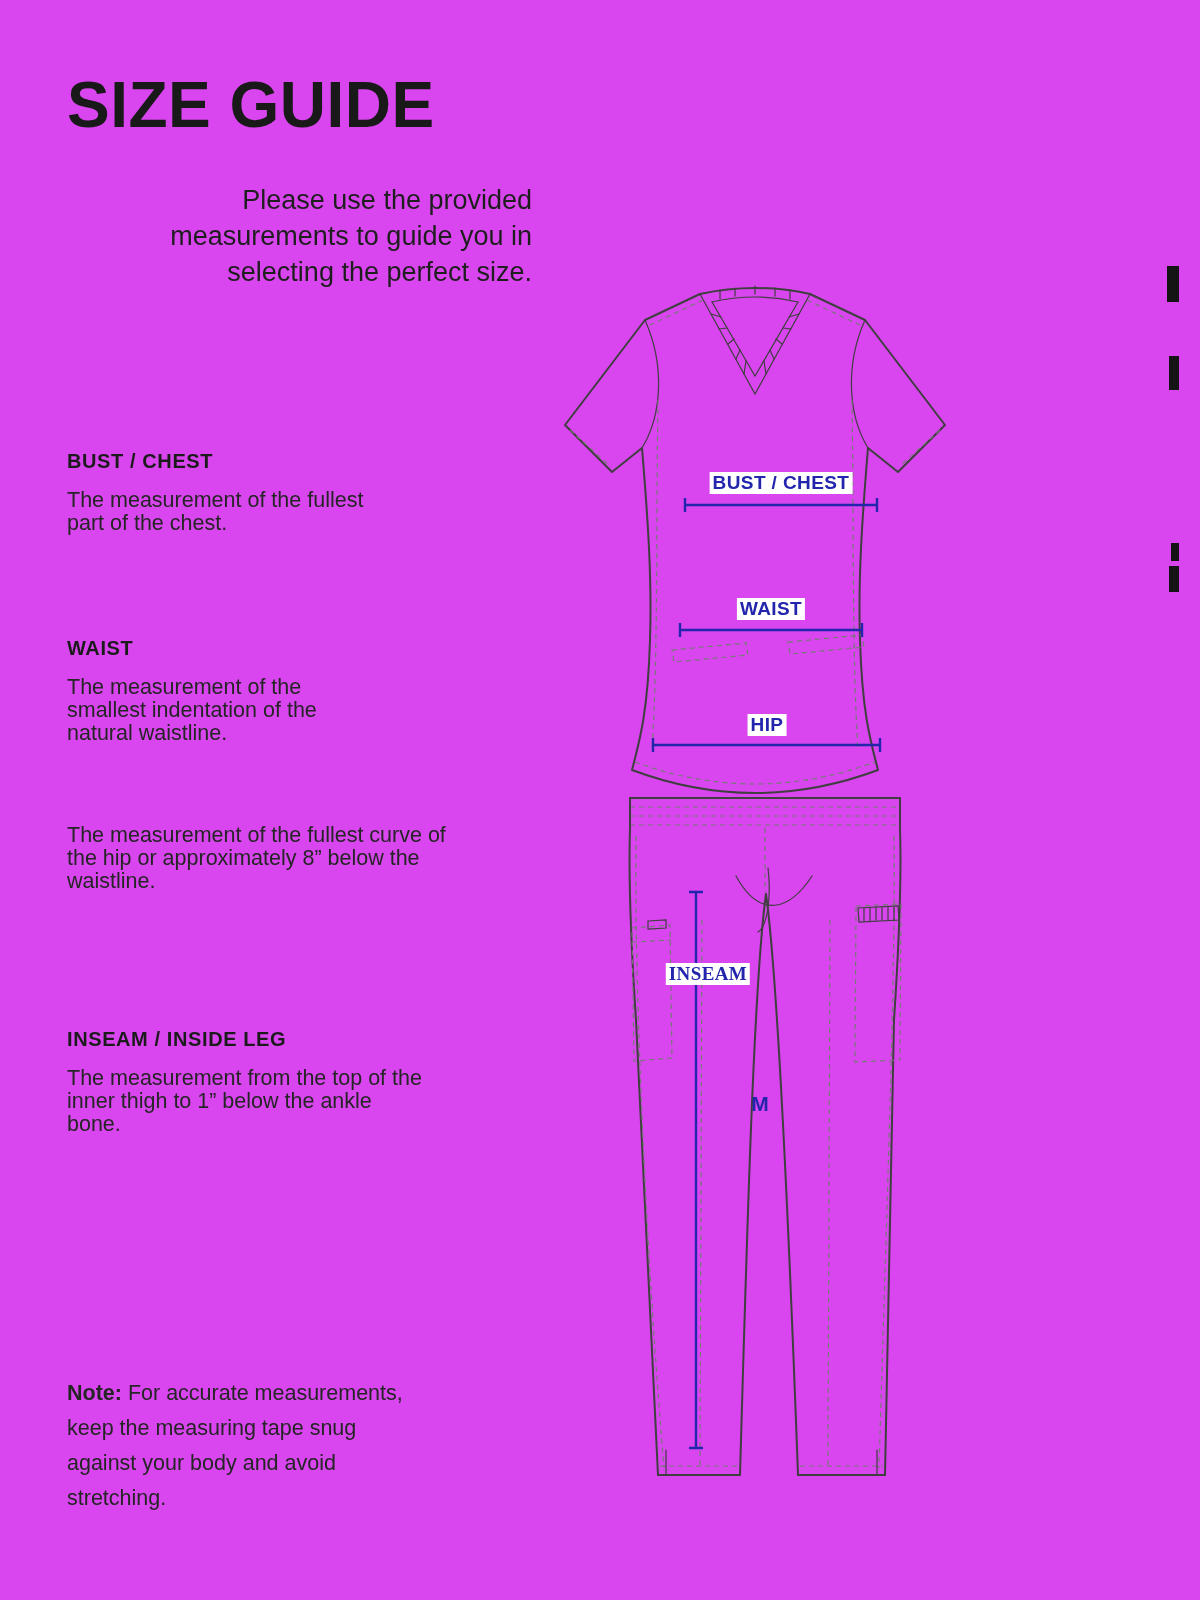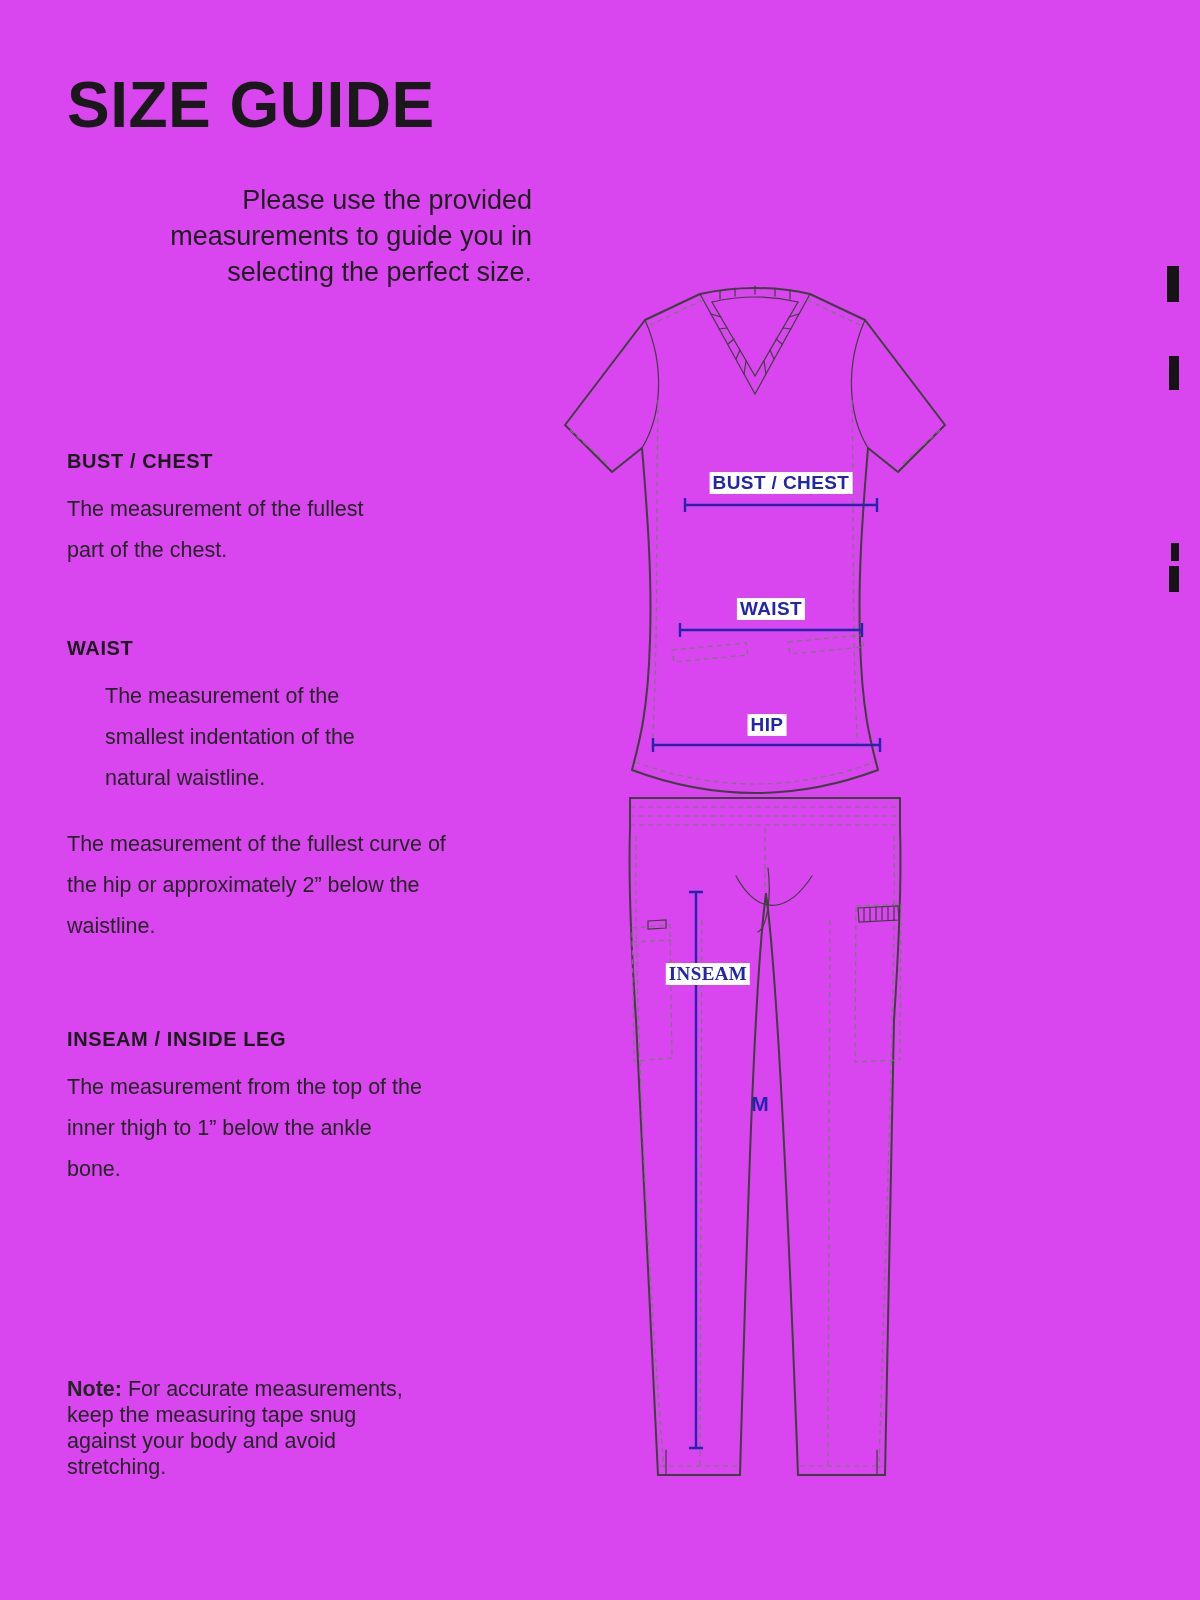--- a/index.html
+++ b/index.html
@@ -14,29 +14,29 @@
   }
   .intro {
     position:absolute; left:67px; top:182px; width:465px;
     font-size:27px; line-height:36px; color:#1e1e1e;text-align:right;
   }
   .sec { position:absolute; left:67px; }
   .sec h3 {
     font-size:20px; font-weight:700; letter-spacing:0.6px; color:#1b1b1b;
     margin-bottom:16px;
   }
-  .sec p { font-size:21.5px; line-height:41px; color:#252525; }
+  .sec p { font-size:21.5px; line-height:23px; color:#252525; }
   .sec-bust  { top:450px; } .sec-bust p  { width:300px; }
-  .sec-waist { top:637px; } .sec-waist p { width:310px;margin-left:38px; }
+  .sec-waist { top:637px; } .sec-waist p { width:310px; }
   .sec-hips  { top:824px; } .sec-hips p  { width:385px; }
   .sec-inseam{ top:1028px; } .sec-inseam p{ width:355px; }
 
   .note {
     position:absolute; left:67px; top:1376px; width:352px;
-    font-size:21.5px; line-height:26px; color:#252525;
+    font-size:21.5px; line-height:35px; color:#252525;
   }
   .note b { font-weight:700; }
 
   .diagram { position:absolute; left:540px; top:280px; width:420px; height:1230px; }
   .diagram svg { position:absolute; left:0; top:0; }
 
   .ol   { fill:none; stroke:var(--line); stroke-width:2; stroke-linejoin:round; stroke-linecap:round; }
   .thin { fill:none; stroke:var(--line); stroke-width:1.2; stroke-linecap:round; }
   .st   { fill:none; stroke:#787878; stroke-width:1.2; stroke-dasharray:5 4; }
   .blue { fill:none; stroke:var(--accent); stroke-width:2.4; }
@@ -69,21 +69,21 @@
     <h3>BUST / CHEST</h3>
     <p>The measurement of the fullest part of the chest.</p>
   </div>
 
   <div class="sec sec-waist">
     <h3>WAIST</h3>
     <p>The measurement of the smallest indentation of the natural waistline.</p>
   </div>
 
   <div class="sec sec-hips">
-    <p>The measurement of the fullest curve of the hip or approximately 2” below the waistline.</p>
+    <p>The measurement of the fullest curve of the hip or approximately 8” below the waistline.</p>
   </div>
 
   <div class="sec sec-inseam">
     <h3>INSEAM / INSIDE LEG</h3>
     <p>The measurement from the top of the inner thigh to 1” below the ankle bone.</p>
   </div>
 
   <p class="note"><b>Note:</b> <span>For accurate measurements, keep the measuring tape snug against your body and avoid stretching.</span></p>
 
   <div class="diagram">

